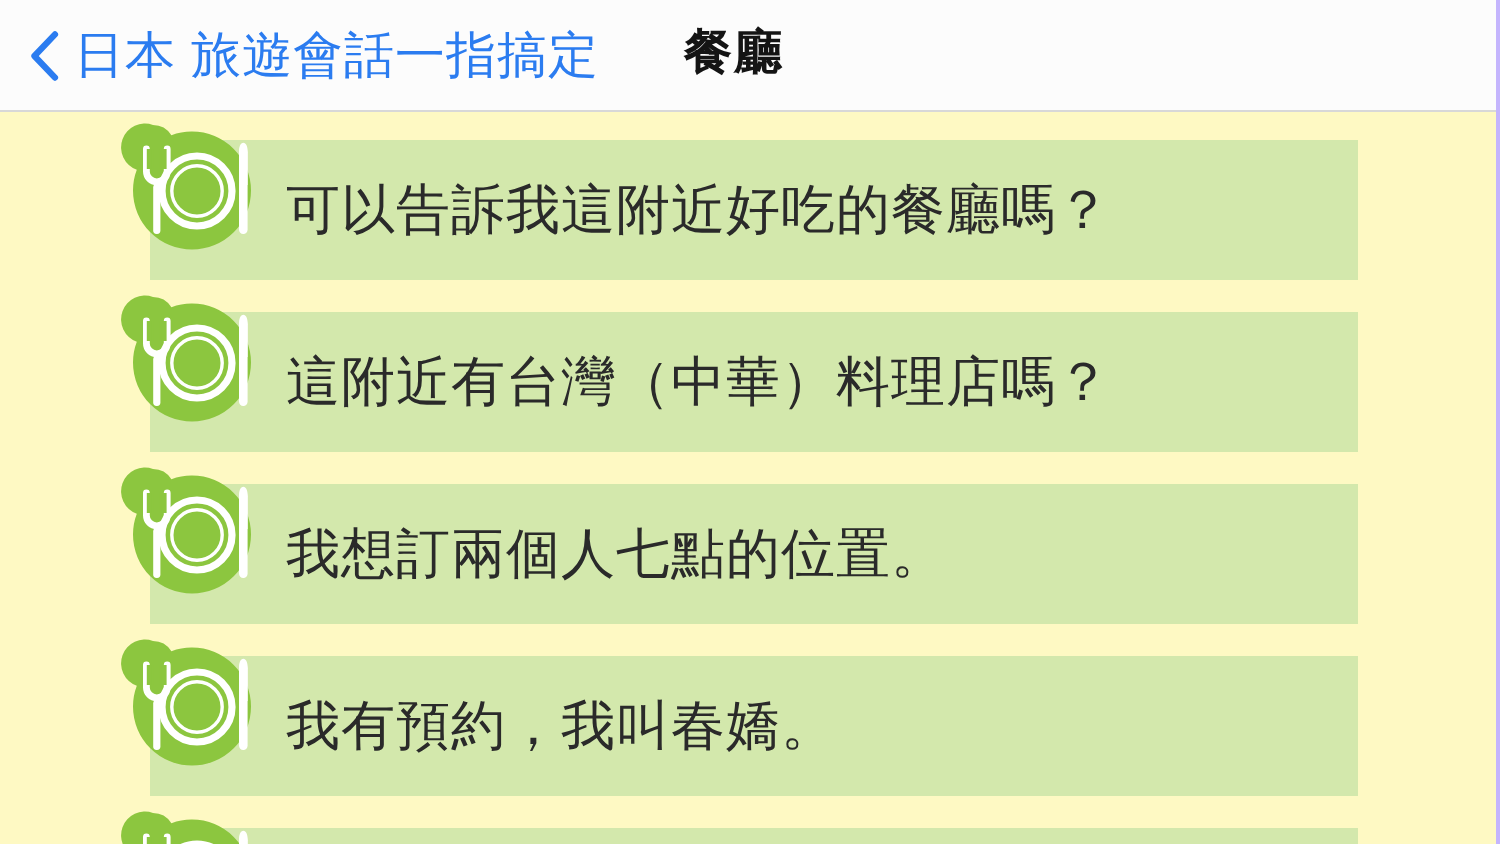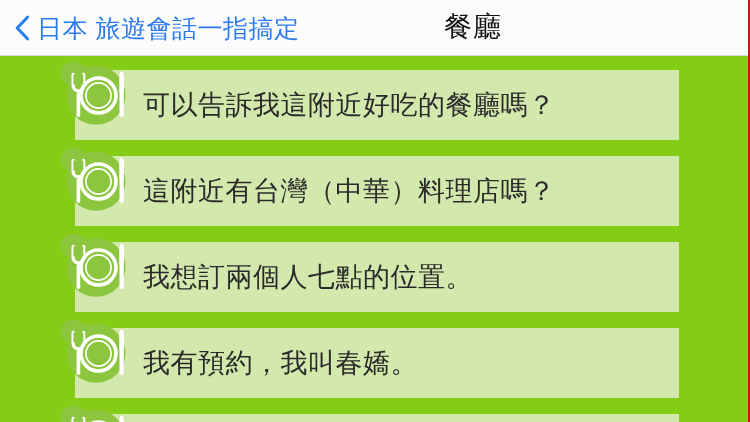--- a/index.html
+++ b/index.html
@@ -7,24 +7,24 @@
     padding: 0;
     background: #ffffff;
   }
   body {
     font-family: "Liberation Sans", "DejaVu Sans", sans-serif;
   }
   #screen {
     position: relative;
     width: 750px;
     height: 422px;
-    background: #84cc16;
+    background: #fef9c3;
     overflow: hidden;
     box-sizing: border-box;
-    border-right: 2px solid #b91c1c;
+    border-right: 2px solid #c4b5fd;
   }
 
   
   #navbar {
     position: absolute;
     left: 0;
     top: 0;
     width: 748px;
     height: 56px;
     background: #fcfcfc;
@@ -53,24 +53,24 @@
     font-size: 25px;
     line-height: 30px;
     letter-spacing: 0.5px;
     white-space: nowrap;
   }
   #nav-title {
     position: absolute;
     left: 342px;
     top: 11px;
     width: 160px;
-    text-align: right;
-    font-size: 28px;
+    text-align: left;
+    font-size: 24px;
     line-height: 32px;
-    font-weight: normal;
+    font-weight: bold;
     color: #141414;
     letter-spacing: 1px;
     white-space: nowrap;
   }
 
   
   #phrase-list {
     position: absolute;
     left: 0;
     top: 57px;

